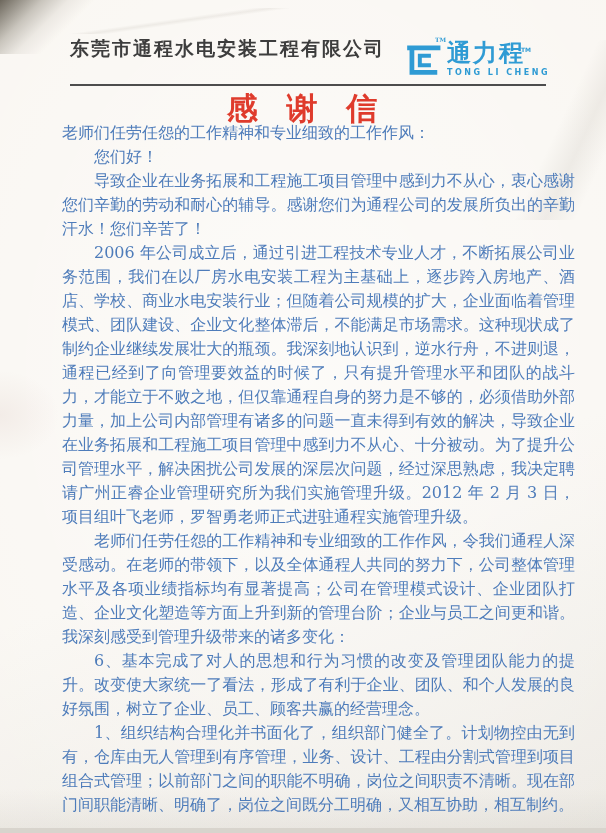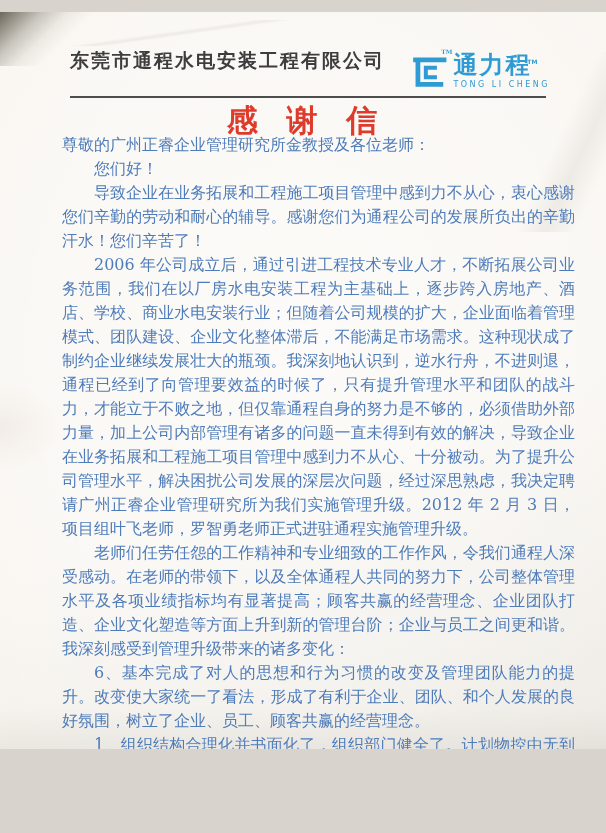--- a/index.html
+++ b/index.html
@@ -8,22 +8,22 @@
     --ink-blue:#4e7cba;
     --title-red:#df3b2c;
     --header-ink:#3d3d3d;
     --logo-blue:#2f9bd4;
     --rule:#4d4d4d;
   }
   *{margin:0;padding:0;box-sizing:border-box;}
   html,body{background:#d8d4cd;}
   .page{
     position:relative;
-    width:606px;height:737px;
-    margin:12px auto;
+    width:606px;height:828px;
+    margin:0 auto;
     background:
       radial-gradient(ellipse 120% 120% at 50% 45%, rgba(255,255,255,0.55), rgba(0,0,0,0) 70%),
       linear-gradient(160deg, var(--paper) 60%, var(--paper-edge) 100%);
     background-color:var(--paper);
     overflow:hidden;
     font-family:"DejaVu Serif","Liberation Serif",serif;
   }
   
   .corner-shadow{
     position:absolute;left:0;top:0;width:110px;height:54px;
@@ -66,21 +66,21 @@
   .logo-icon .tm{position:absolute;right:-4px;top:-4px;font-size:6px;font-weight:bold;}
   .logo-textcol{display:flex;flex-direction:column;align-items:flex-start;}
   .logo-cn{
     position:relative;
     font-size:24px;font-weight:bold;line-height:26px;letter-spacing:2px;
     font-family:"DejaVu Sans","Liberation Sans",sans-serif;
     white-space:nowrap;
   }
   .logo-cn .tm{position:absolute;right:-6px;top:-3px;font-size:6px;font-weight:bold;letter-spacing:0;}
   .logo-en{
-    font-size:8px;font-weight:normal;letter-spacing:2.5px;line-height:10px;margin-top:2px;
+    font-size:8px;font-weight:bold;letter-spacing:2.5px;line-height:10px;margin-top:2px;
     font-family:"DejaVu Sans","Liberation Sans",sans-serif;
     white-space:nowrap;
   }
   .rule{
     position:absolute;left:70px;top:84px;width:476px;height:2px;
     background:var(--rule);
   }
 
   
   .title{
@@ -126,22 +126,22 @@
       <span class="logo-cn"><span>通力程</span><span class="tm">TM</span></span>
       <span class="logo-en">TONG LI CHENG</span>
     </span>
   </div>
 
   <div class="rule"></div>
 
   <div class="title">感 谢 信</div>
 
   <div class="letter-body">
-    <p>尊敬的广州正睿企业管理研究所金教授及各位老师：</p>
+    <p>老师们任劳任怨的工作精神和专业细致的工作作风：</p>
     <p class="indent">您们好！</p>
     <p class="indent">导致企业在业务拓展和工程施工项目管理中感到力不从心，衷心感谢您们辛勤的劳动和耐心的辅导。感谢您们为通程公司的发展所负出的辛勤汗水！您们辛苦了！</p>
     <p class="indent">2006 年公司成立后，通过引进工程技术专业人才，不断拓展公司业务范围，我们在以厂房水电安装工程为主基础上，逐步跨入房地产、酒店、学校、商业水电安装行业；但随着公司规模的扩大，企业面临着管理模式、团队建设、企业文化整体滞后，不能满足市场需求。这种现状成了制约企业继续发展壮大的瓶颈。我深刻地认识到，逆水行舟，不进则退，通程已经到了向管理要效益的时候了，只有提升管理水平和团队的战斗力，才能立于不败之地，但仅靠通程自身的努力是不够的，必须借助外部力量，加上公司内部管理有诸多的问题一直未得到有效的解决，导致企业在业务拓展和工程施工项目管理中感到力不从心、十分被动。为了提升公司管理水平，解决困扰公司发展的深层次问题，经过深思熟虑，我决定聘请广州正睿企业管理研究所为我们实施管理升级。2012 年 2 月 3 日，项目组叶飞老师，罗智勇老师正式进驻通程实施管理升级。</p>
-    <p class="indent">老师们任劳任怨的工作精神和专业细致的工作作风，令我们通程人深受感动。在老师的带领下，以及全体通程人共同的努力下，公司整体管理水平及各项业绩指标均有显著提高；顾客共赢的经营理念、企业团队打造、企业文化塑造等方面上升到新的管理台阶；企业与员工之间更和谐。我深刻感受到管理升级带来的诸多变化：</p>
+    <p class="indent">老师们任劳任怨的工作精神和专业细致的工作作风，令我们通程人深受感动。在老师的带领下，以及全体通程人共同的努力下，公司整体管理水平及各项业绩指标均有显著提高；公司在管理模式设计、企业团队打造、企业文化塑造等方面上升到新的管理台阶；企业与员工之间更和谐。我深刻感受到管理升级带来的诸多变化：</p>
     <p class="indent">6、基本完成了对人的思想和行为习惯的改变及管理团队能力的提升。改变使大家统一了看法，形成了有利于企业、团队、和个人发展的良好氛围，树立了企业、员工、顾客共赢的经营理念。</p>
     <p class="indent">1、组织结构合理化并书面化了，组织部门健全了。计划物控由无到有，仓库由无人管理到有序管理，业务、设计、工程由分割式管理到项目组合式管理；以前部门之间的职能不明确，岗位之间职责不清晰。现在部门间职能清晰、明确了，岗位之间既分工明确，又相互协助，相互制约。</p>
   </div>
 
 </div>
 
 </body></html>

